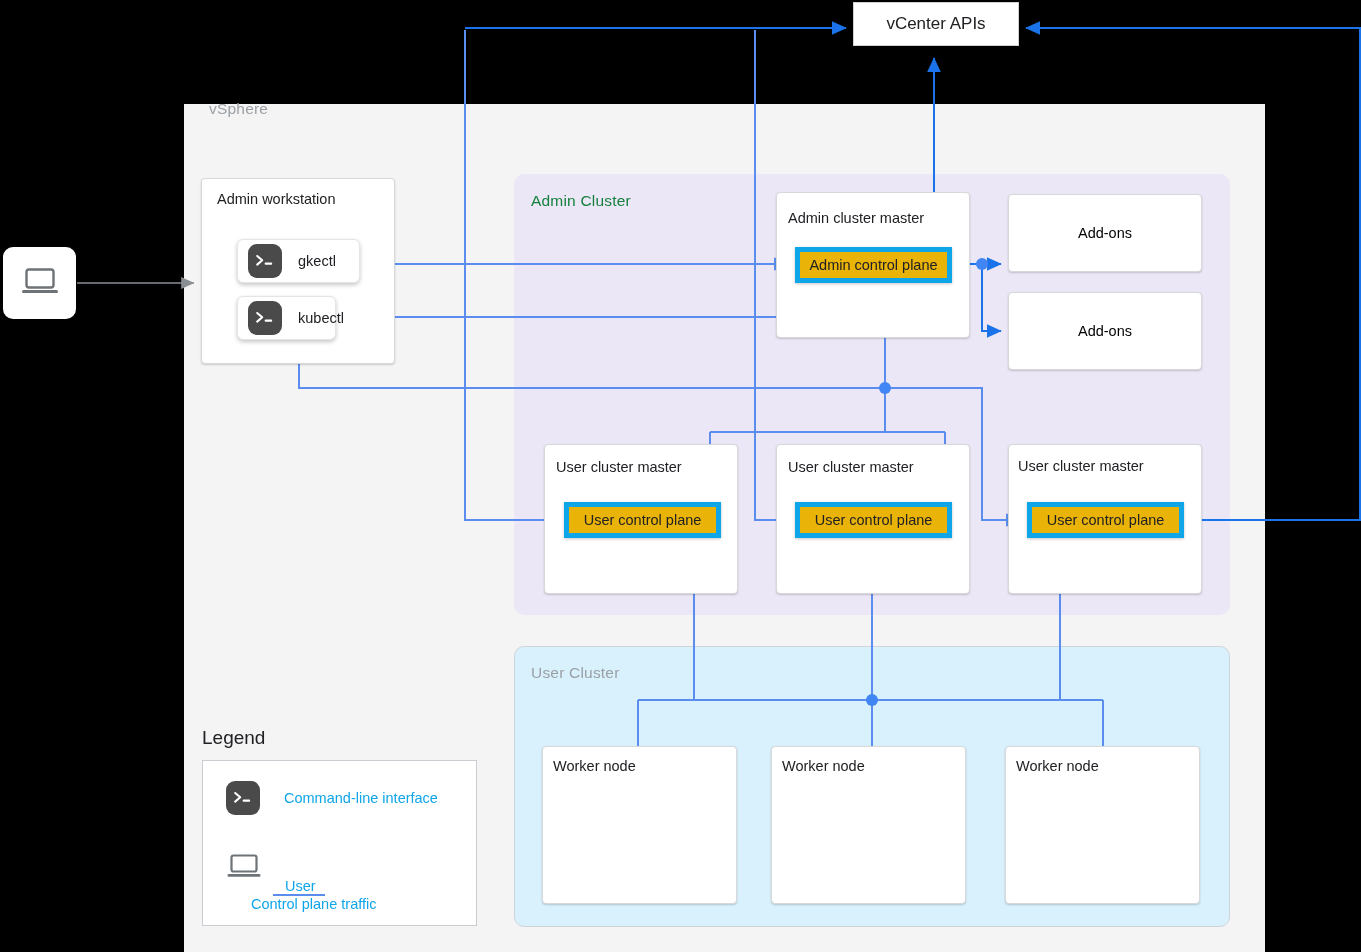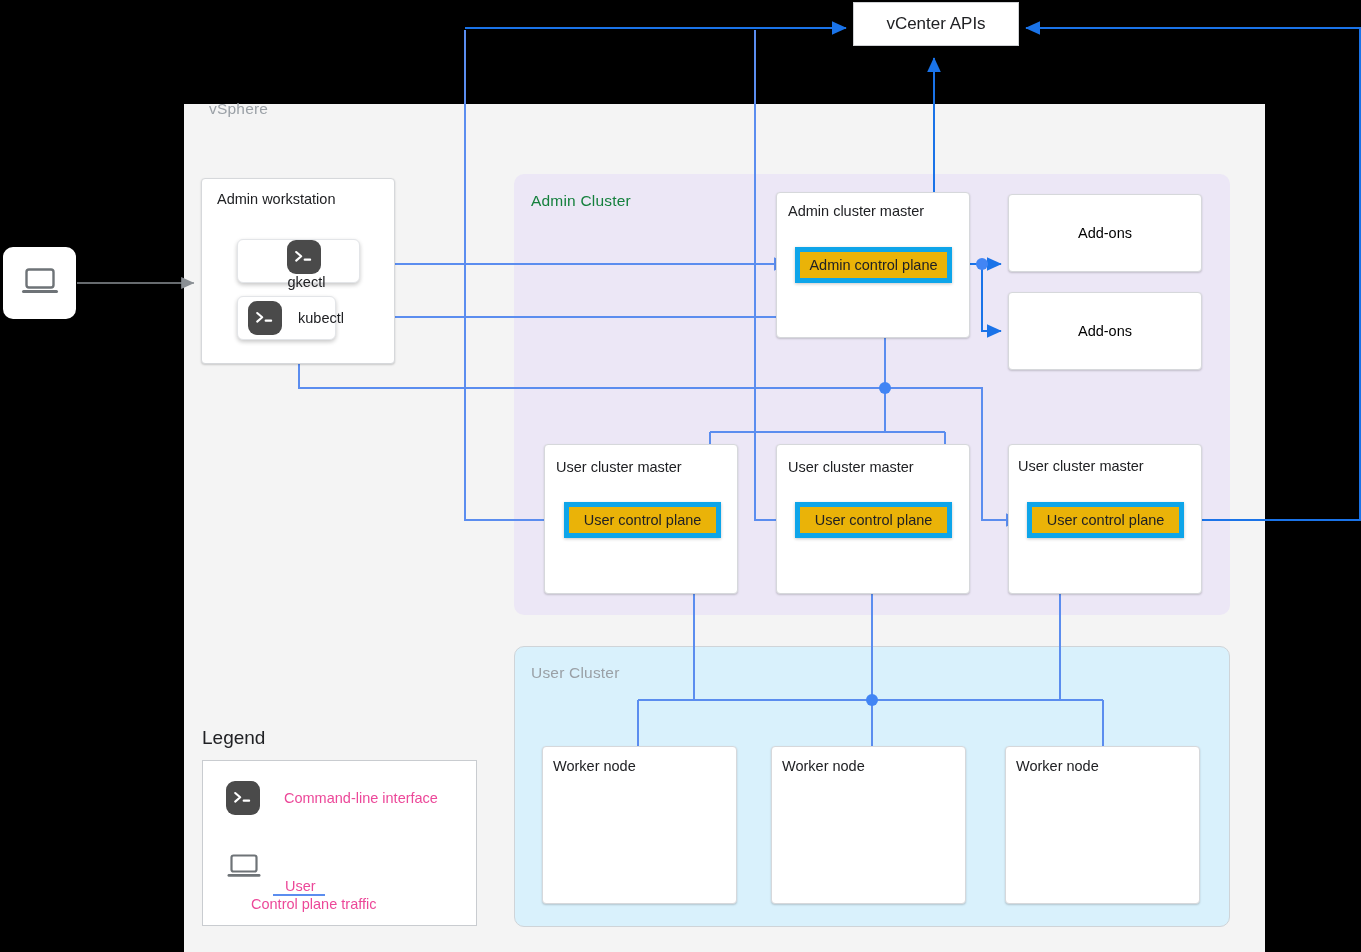--- a/index.html
+++ b/index.html
@@ -95,21 +95,21 @@
 
   .vcenter{
     left:853px; top:2px; width:166px; height:44px;
     background:#fff; border:1px solid #cfd1d4;
     display:flex;align-items:center;justify-content:center;
     font-size:17px;color:#202124;
     box-sizing:border-box;
   }
 
   .acm{left:776px; top:192px; width:194px; height:146px; border-radius:4px;}
-  .acm-title{left:788px; top:203px;}
+  .acm-title{left:788px; top:210px;}
   .acp{left:795px; top:247px; width:157px; height:36px;}
 
   .addon1{left:1008px; top:194px; width:194px; height:78px; border-radius:4px;}
   .addon2{left:1008px; top:292px; width:194px; height:78px; border-radius:4px;}
   .addon-lbl{
     width:100%;height:100%;display:flex;align-items:center;justify-content:center;
     font-size:14.5px;color:#000000;
   }
 
   .ucm{width:194px;height:150px;border-radius:4px;top:444px;}
@@ -125,21 +125,21 @@
   
   .legend-title{left:202px;top:727px;font-size:19px;color:#202124;}
   .legend-box{
     left:202px;top:760px;width:275px;height:166px;
     background:#fff;border:1px solid #c9ccd0;box-sizing:border-box;
   }
   .legend-row{position:absolute;display:flex;align-items:center;}
   .lr1{left:226px;top:781px;}
   .lr2{left:226px;top:841px;}
   .lr3{left:222px;top:894px;flex-direction:column;}
-  .legend-label{font-size:14.5px;color:#ec4899;margin-left:0;white-space:nowrap;}
+  .legend-label{font-size:14.5px;color:#0ea5e9;margin-left:0;white-space:nowrap;}
   .lr1 .legend-label{margin-left:24px;}
   .lr2 .legend-label{margin-left:23px;margin-top:37px;}
   .lr3 .legend-label{margin-left:29px;}
   .legend-line{width:52px;height:0;border-top:2px solid #5b8def;}
 
   
   svg.wires{position:absolute;left:0;top:0;width:1361px;height:952px;pointer-events:none;}
 </style>
 </head>
 <body>
@@ -220,21 +220,21 @@
       <svg width="40" height="30" viewBox="0 0 40 30">
         <rect x="6.5" y="3.5" width="27" height="18" rx="2.5" fill="#fff" stroke="#6e7377" stroke-width="2.4"></rect>
         <rect x="2" y="24" width="36" height="3" rx="1.5" fill="#6e7377"></rect>
       </svg>
     </span>
   </div>
 
   <div class="abs card admin-ws"></div>
   <div class="card-title admin-ws-title">Admin workstation</div>
 
-  <div class="abs cli-chip" style="left:237px;top:239px;width:123px;height:44px;flex-direction:column;">
+  <div class="abs cli-chip" style="left:237px;top:239px;width:123px;height:44px;">
     <span class="term tglyph">
       <svg width="22" height="18" viewBox="0 0 22 18">
         <path d="M3.2,4 L8.2,8.3 L3.2,12.6" fill="none" stroke="#fff" stroke-width="2.1" stroke-linecap="round" stroke-linejoin="round"></path>
         <rect x="10.6" y="10.6" width="7.6" height="2.2" rx="1.1" fill="#fff"></rect>
       </svg>
     </span>
     <span class="clabel">gkectl</span>
   </div>
 
   <div class="abs cli-chip" style="left:237px;top:296px;width:99px;height:44px;">

